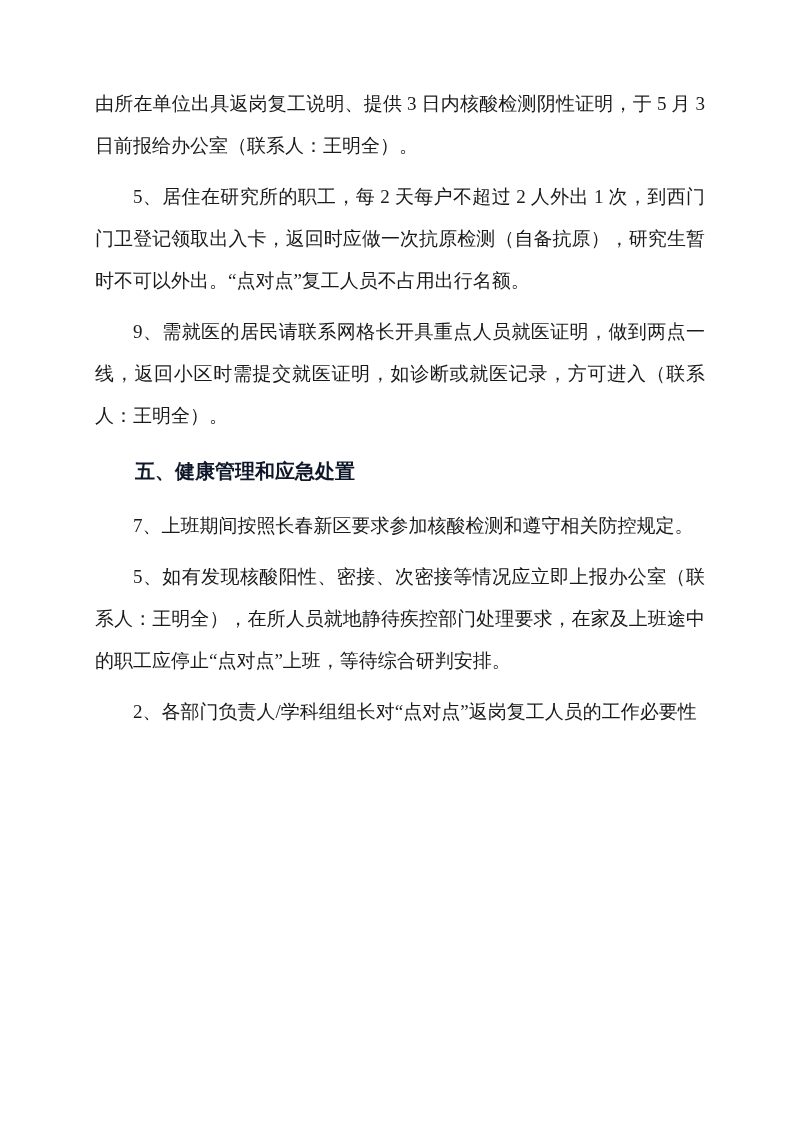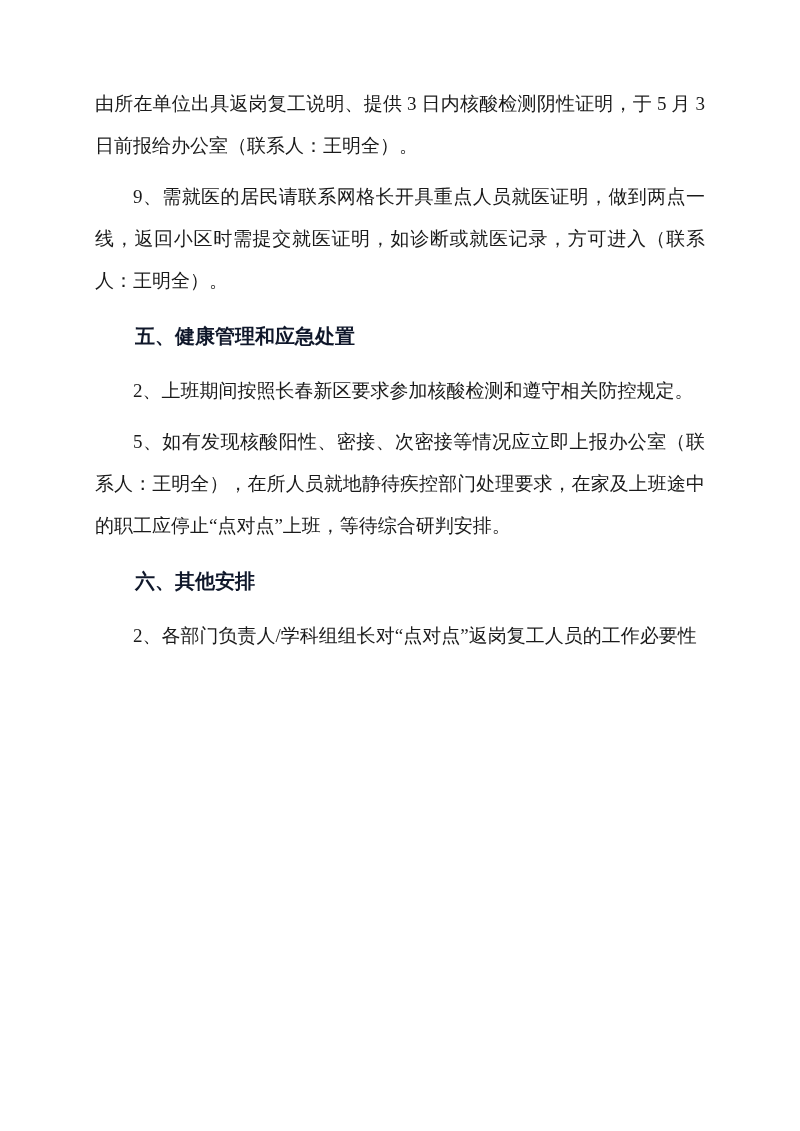--- a/index.html
+++ b/index.html
@@ -40,27 +40,27 @@
   }
 </style>
 </head>
 <body>
 
 <div class="page">
 
   <p class="para no-indent">由所在单位出具返岗复工说明、提供 3 日内核酸检测阴性证明，于 5 月 3 日前报给办公室（联系人：王明全）。</p>
 
 
+  <p class="para">5、居住在研究所的职工，每 2 天每户不超过 2 人外出 1 次，到西门门卫登记领取出入卡，返回时应做一次抗原检测（自备抗原），研究生暂时不可以外出。“点对点”复工人员不占用出行名额。</p>
 
   <p class="para">9、需就医的居民请联系网格长开具重点人员就医证明，做到两点一线，返回小区时需提交就医证明，如诊断或就医记录，方可进入（联系人：王明全）。</p>
 
   <h2 class="heading">五、健康管理和应急处置</h2>
 
 
-  <p class="para">2、上班期间按照长春新区要求参加核酸检测和遵守相关防控规定。</p>
+  <p class="para">7、上班期间按照长春新区要求参加核酸检测和遵守相关防控规定。</p>
 
   <p class="para">5、如有发现核酸阳性、密接、次密接等情况应立即上报办公室（联系人：王明全），在所人员就地静待疾控部门处理要求，在家及上班途中的职工应停止“点对点”上班，等待综合研判安排。</p>
 
-  <h2 class="heading">六、其他安排</h2>
 
   <p class="para">2、各部门负责人/学科组组长对“点对点”返岗复工人员的工作必要性</p>
 
 </div>
 
 </body></html>

